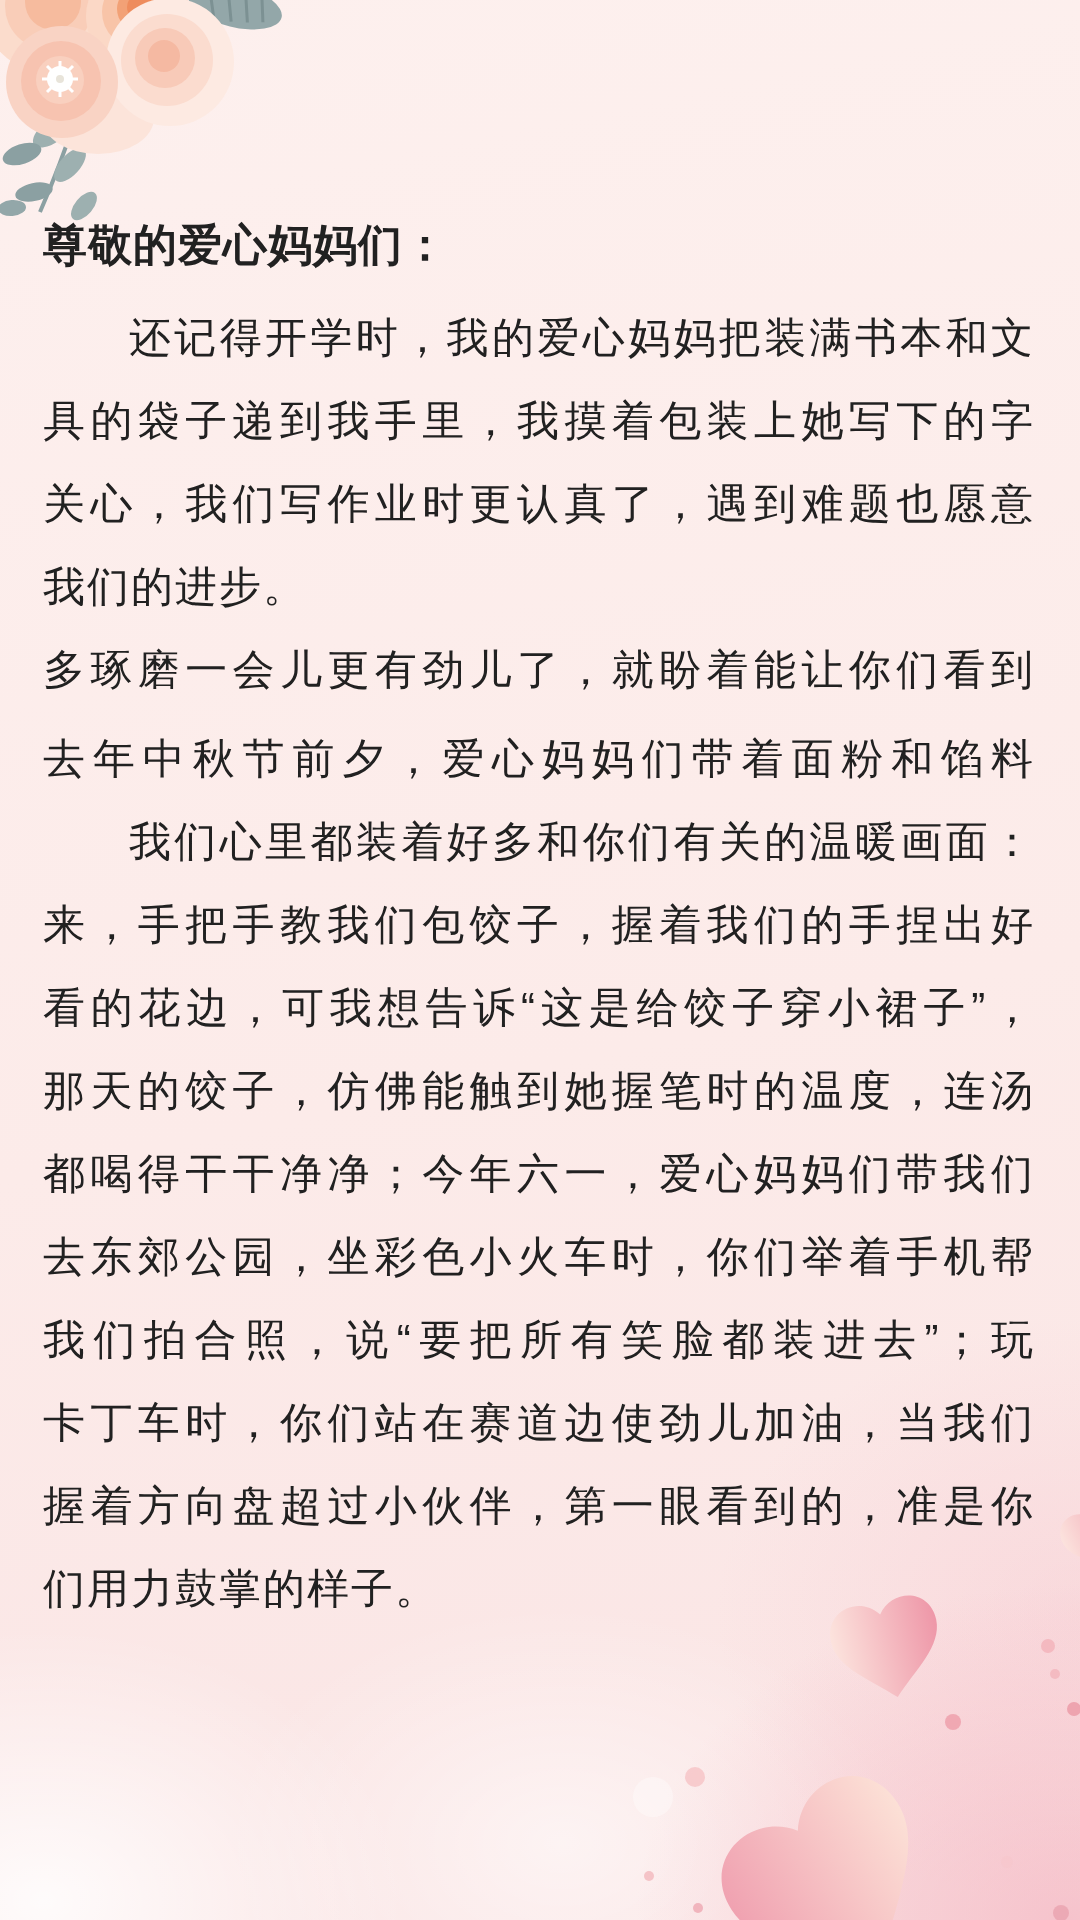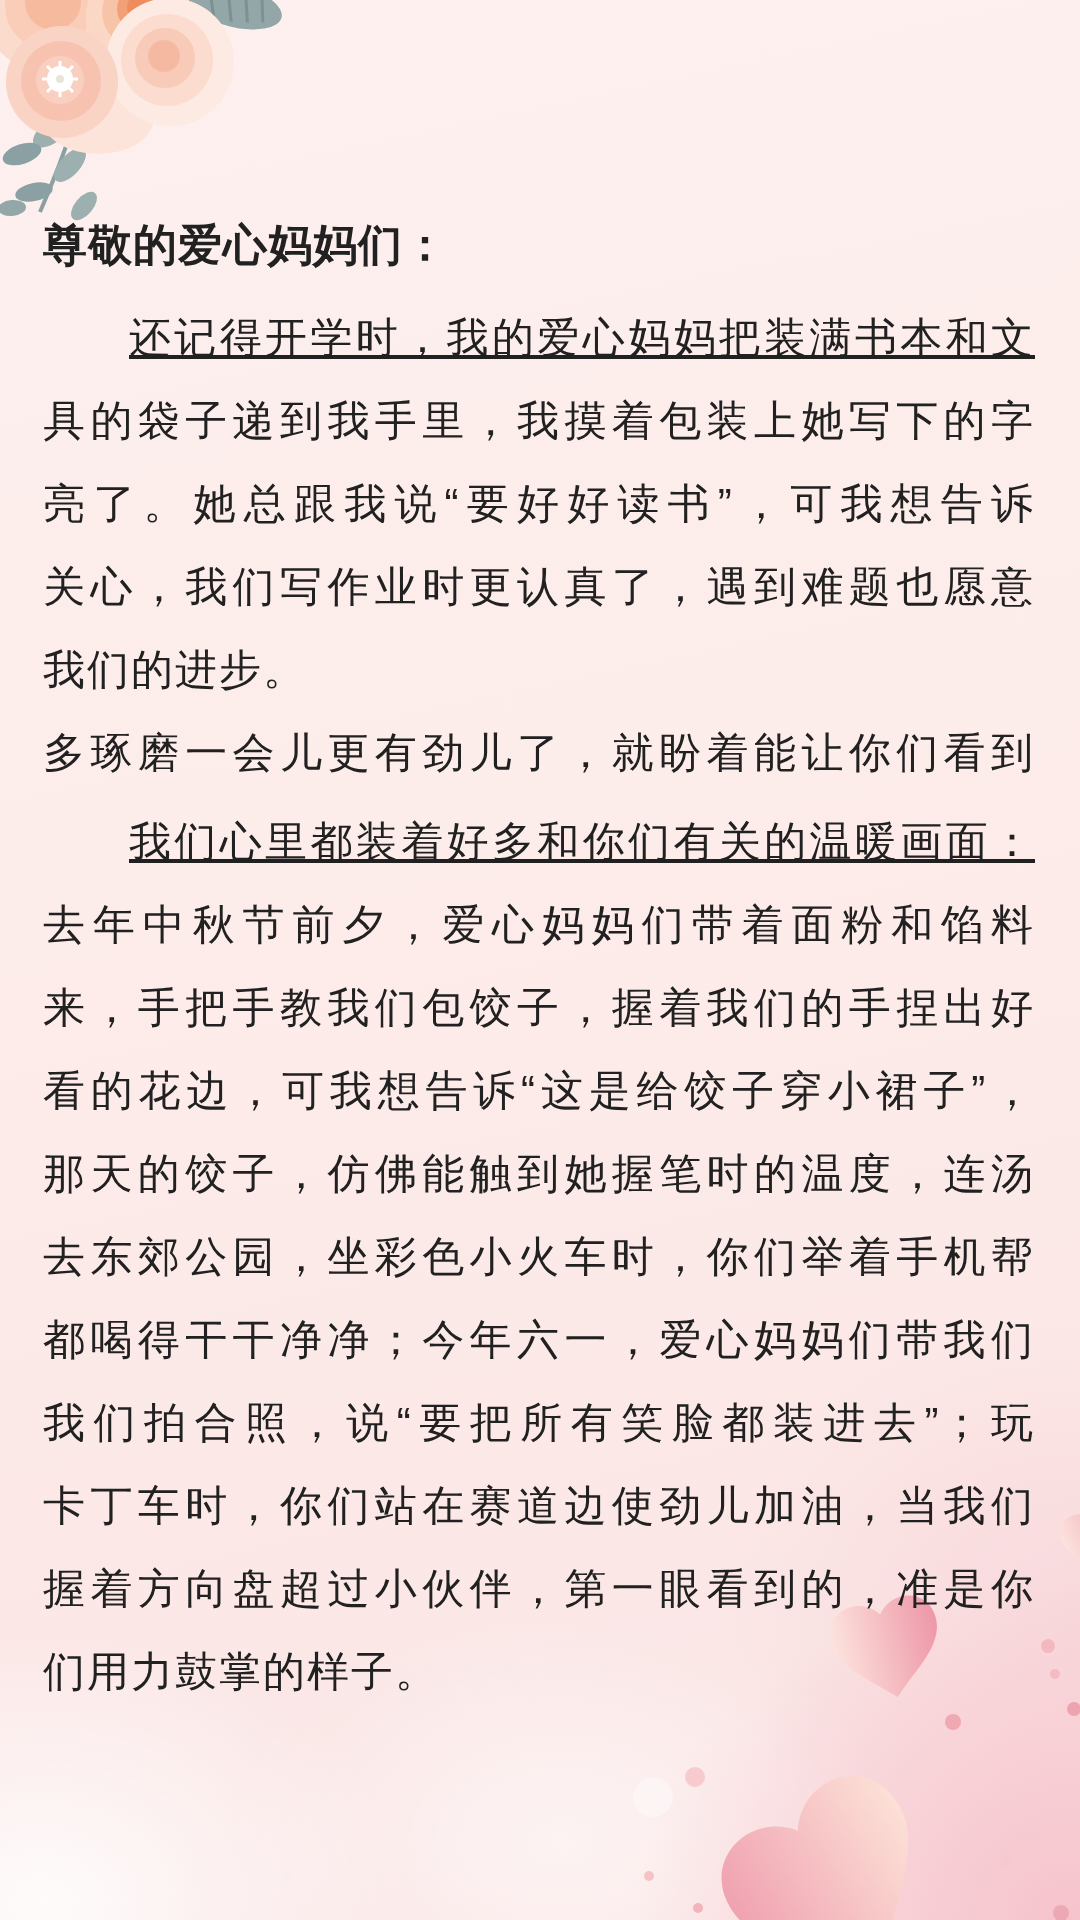--- a/index.html
+++ b/index.html
@@ -56,21 +56,21 @@
   .para + .para { margin-top: 6px; }
   .line {
     height: 83px;
     line-height: 83px;
     font-size: 42px;
     letter-spacing: 2px;
     text-align: justify;
     text-align-last: justify;
     white-space: normal;
   }
-  .line.indent { text-indent: 86px; text-decoration: underline; }
+  .line.indent { text-indent: 86px; }
   .line.last { text-align-last: left; }
 </style>
 </head>
 <body>
 
 <div class="screen">
 
   <div class="bg"></div>
 
   <svg class="bouquet" viewBox="0 0 340 250" xmlns="http://www.w3.org/2000/svg" aria-hidden="true">
@@ -175,33 +175,32 @@
       <circle cx="653" cy="1797" r="20" fill="#ffffff" opacity="0.35"></circle>
     </g>
   </svg>
 
   <div class="content">
     <h1 class="salutation">尊敬的爱心妈妈们：</h1>
     <div class="body-text">
         <div class="para">
           <div class="line indent">还记得开学时，我的爱心妈妈把装满书本和文</div>
           <div class="line">具的袋子递到我手里，我摸着包装上她写下的字</div>
-          <div class="line">亮了。她总跟我说“要好好读书”，可我想告诉</div>
           <div class="line">关心，我们写作业时更认真了，遇到难题也愿意</div>
           <div class="line last">我们的进步。</div>
           <div class="line">多琢磨一会儿更有劲儿了，就盼着能让你们看到</div>
         </div>
         <div class="para">
+          <div class="line">去年中秋节前夕，爱心妈妈们带着面粉和馅料</div>
           <div class="line indent">我们心里都装着好多和你们有关的温暖画面：</div>
-          <div class="line">去年中秋节前夕，爱心妈妈们带着面粉和馅料</div>
           <div class="line">来，手把手教我们包饺子，握着我们的手捏出好</div>
           <div class="line">看的花边，可我想告诉“这是给饺子穿小裙子”，</div>
           <div class="line">那天的饺子，仿佛能触到她握笔时的温度，连汤</div>
+          <div class="line">都喝得干干净净；今年六一，爱心妈妈们带我们</div>
           <div class="line">去东郊公园，坐彩色小火车时，你们举着手机帮</div>
-          <div class="line">都喝得干干净净；今年六一，爱心妈妈们带我们</div>
           <div class="line">我们拍合照，说“要把所有笑脸都装进去”；玩</div>
           <div class="line">卡丁车时，你们站在赛道边使劲儿加油，当我们</div>
           <div class="line">握着方向盘超过小伙伴，第一眼看到的，准是你</div>
           <div class="line last">们用力鼓掌的样子。</div>
         </div>
       </div>
   </div>
 
 </div>
 

